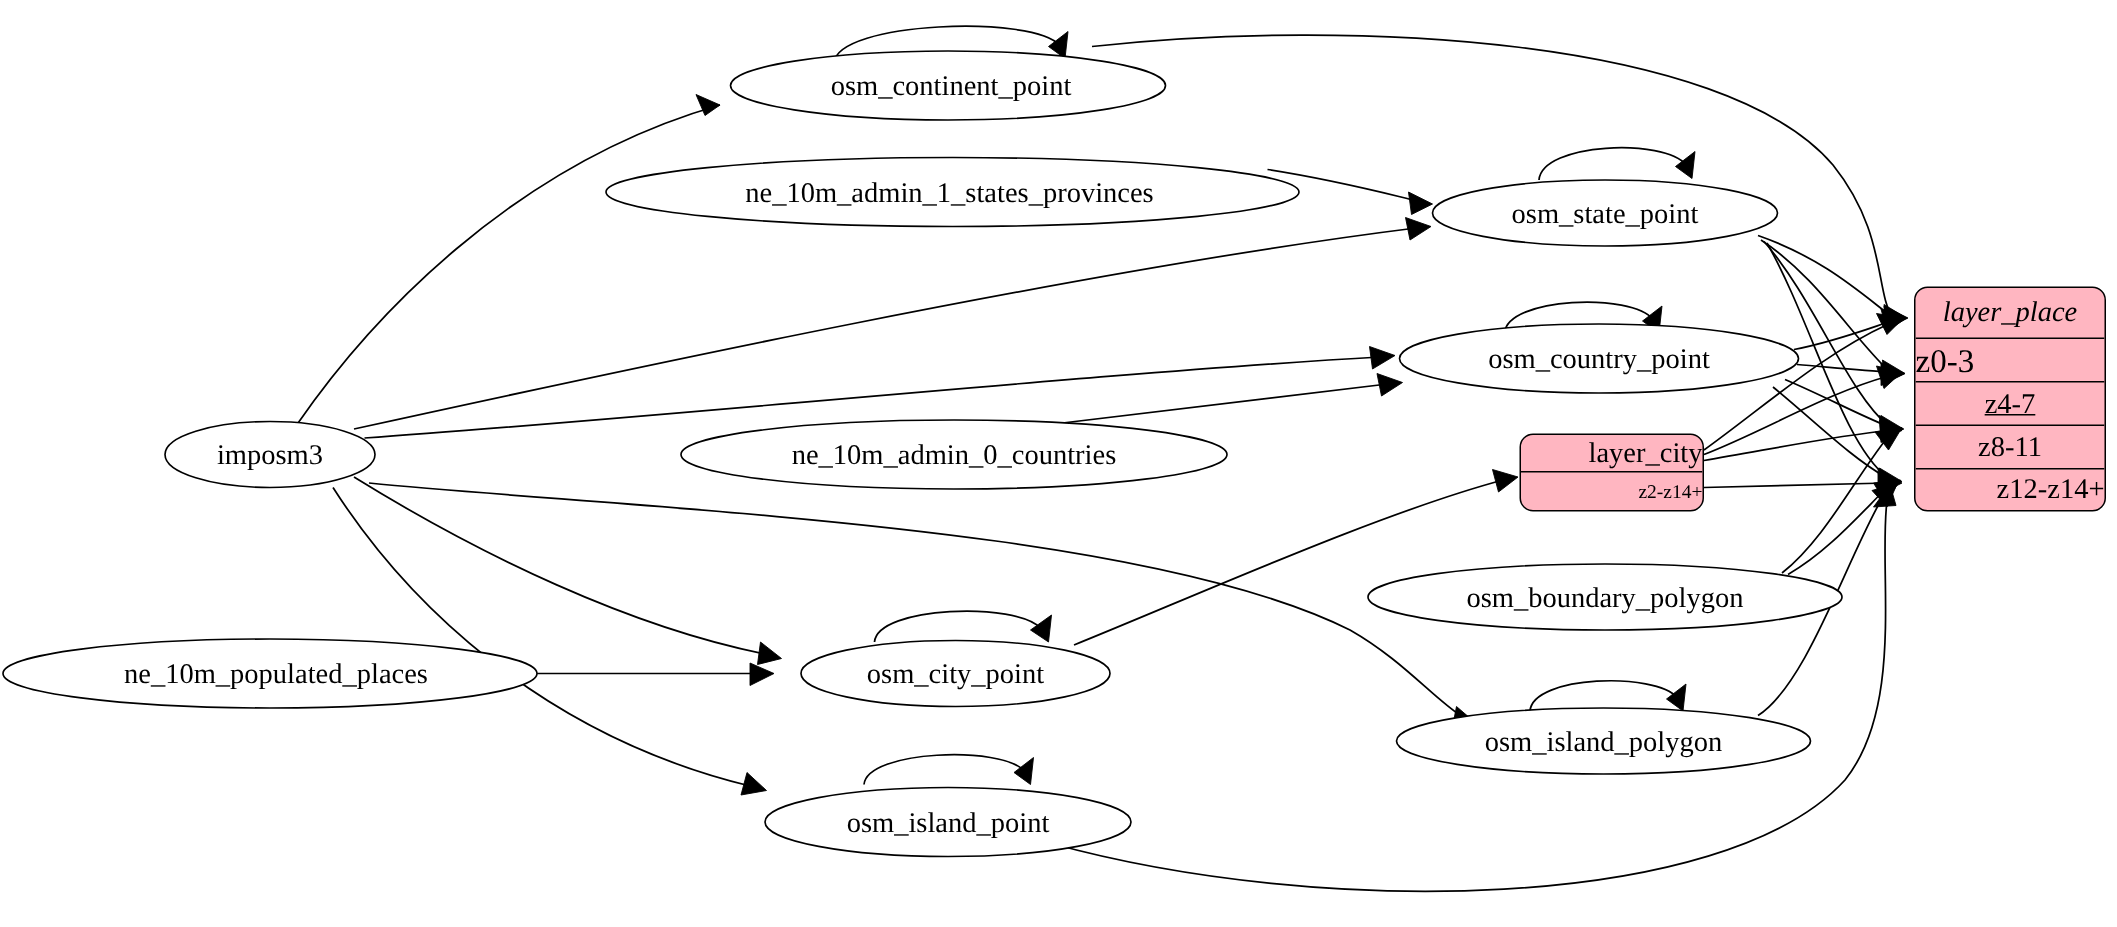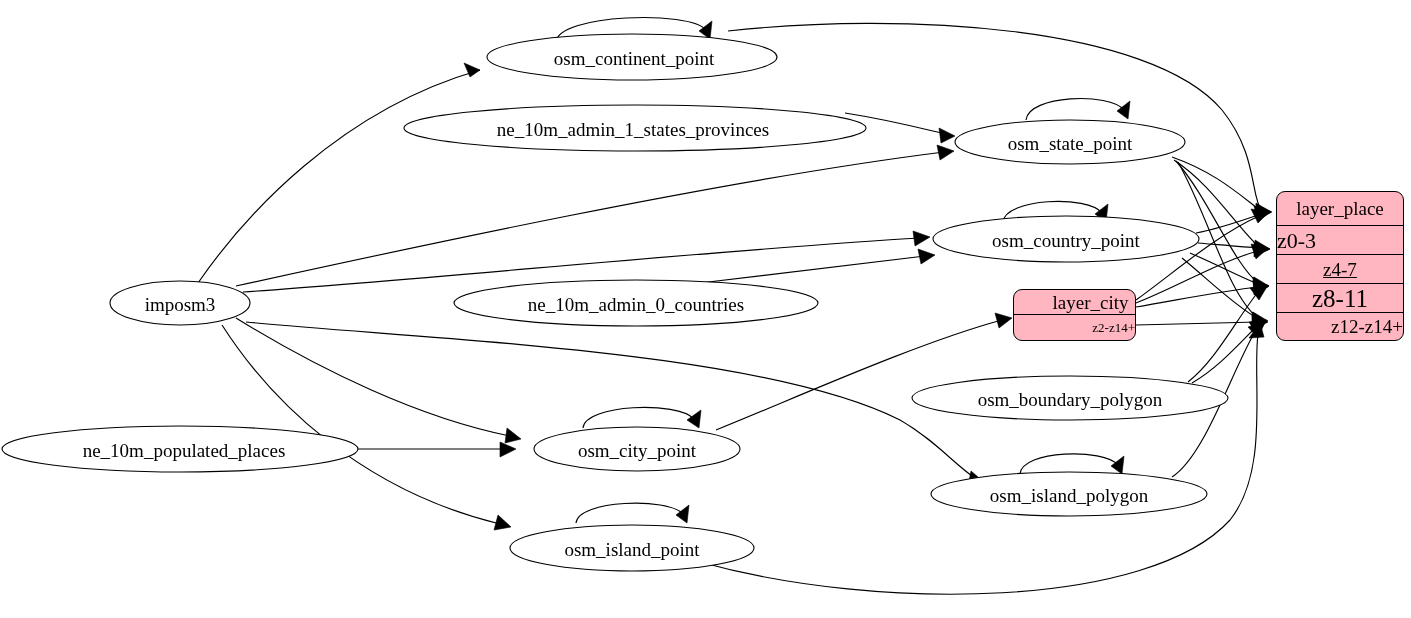--- a/index.html
+++ b/index.html
@@ -211,32 +211,32 @@
         <ellipse class="node-ellipse" cx="1069" cy="494" rx="138" ry="22"></ellipse>
         <text class="node-label" x="1069" y="495">osm_island_polygon</text>
       </g>
 
     </g>
   </svg>
 
   <div style="position:absolute; left:1013px; top:289px; width:123px; height:52px;
               background:#ffb6c1; border:1.1px solid #000; border-radius:9px; overflow:hidden;
               box-sizing:border-box;">
-    <div style="height:25px; line-height:25px; text-align:center; font-size:19px;
+    <div style="height:25px; line-height:25px; text-align:right; font-size:19px;
                 border-bottom:1.1px solid #000; box-sizing:border-box;padding-left:32px;">layer_city</div>
     <div style="height:26px; line-height:26px; text-align:right; font-size:13px; box-sizing:border-box;">z2-z14+</div>
   </div>
 
   <div style="position:absolute; left:1276px; top:191px; width:128px; height:150px;
               background:#ffb6c1; border:1.1px solid #000; border-radius:9px; overflow:hidden;
               box-sizing:border-box;">
     <div style="height:34px; line-height:34px; text-align:center; font-size:19px;
-                border-bottom:1.1px solid #000; box-sizing:border-box;">layer_place</div>
+                border-bottom:1.1px solid #000; box-sizing:border-box;font-style:italic;">layer_place</div>
     <div style="height:29px; line-height:29px; font-size:22px;
                 border-bottom:1.1px solid #000; box-sizing:border-box;">z0-3</div>
     <div style="height:29px; line-height:29px; text-align:center; font-size:19px;
                 border-bottom:1.1px solid #000; box-sizing:border-box;text-decoration:underline;">z4-7</div>
-    <div style="height:29px; line-height:29px; text-align:center; font-size:25px;
+    <div style="height:29px; line-height:29px; text-align:center; font-size:19px;
                 border-bottom:1.1px solid #000; box-sizing:border-box;">z8-11</div>
     <div style="height:27px; line-height:27px; text-align:right; font-size:19px; box-sizing:border-box;">z12-z14+</div>
   </div>
 
 </div>
 
 </body></html>

